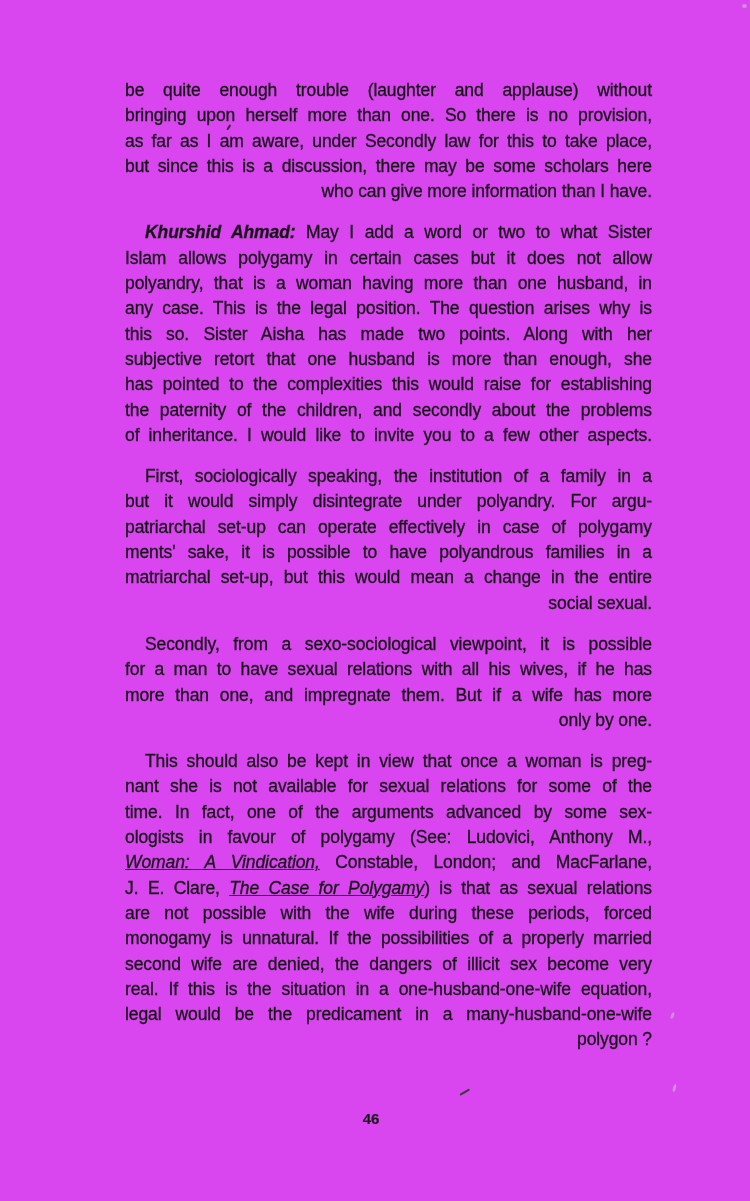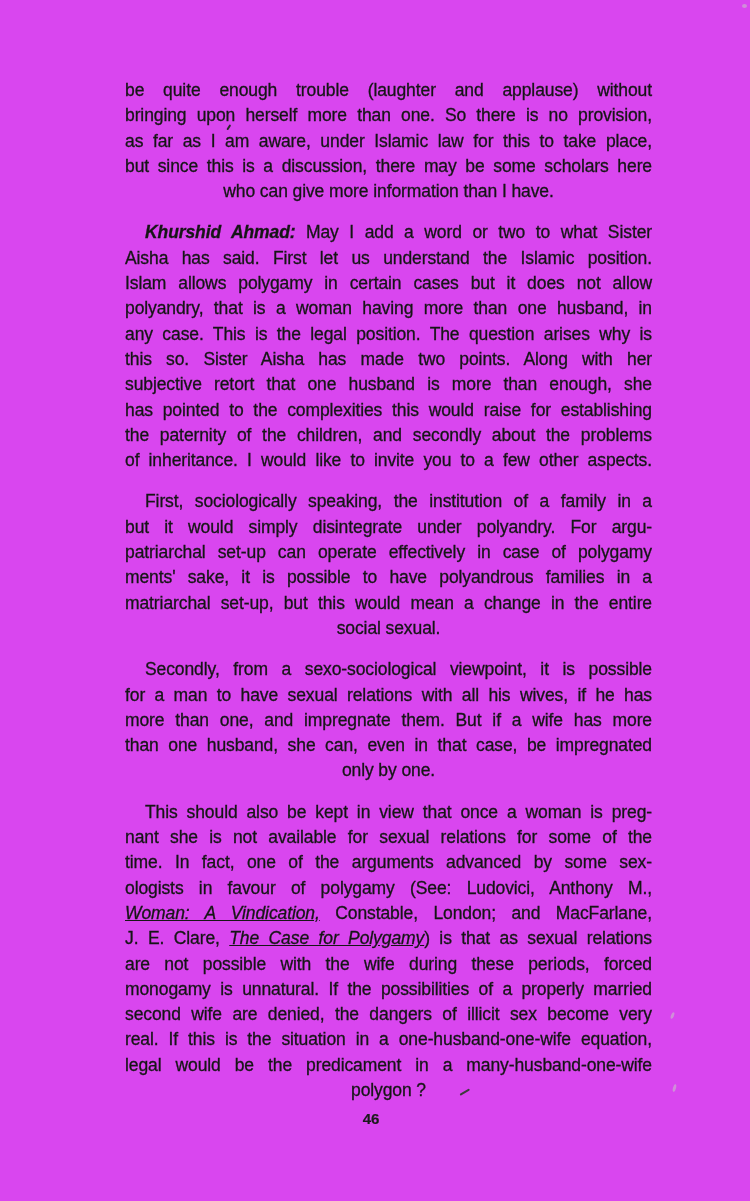--- a/index.html
+++ b/index.html
@@ -26,21 +26,21 @@
     width: 527px;
     color: #161616;
     font-size: 17.5px;
     line-height: 25.3px;
     letter-spacing: -0.1px;
     -webkit-text-stroke: 0.3px currentColor;
   }
   .para { margin: 0; }
   .para + .para { margin-top: 16px; }
   .line {
-    text-align: center;
+    text-align: right;
     white-space: normal;
   }
   .line.j {
     text-align: justify;
     text-align-last: justify;
     text-justify: inter-word;
   }
   .line.first-indent { padding-left: 20px; }
   .b { font-weight: bold; font-style: italic; }
   .i { font-style: italic; text-decoration: underline; }
@@ -83,27 +83,26 @@
   .speck.s3 { left: 673px; top: 1084px; width: 3px; height: 8px; transform: rotate(15deg); }
 </style>
 </head>
 <body>
 
 <div class="page">
   <div class="text-block">
       <div class="para">
         <div class="line j"><span>be quite enough trouble (laughter and applause) without</span></div>
         <div class="line j"><span>bringing upon herself more than one. So there is no provision,</span></div>
-        <div class="line j"><span>as far as I am aware, under Islamic law for this to take place,</span></div>
+        <div class="line j"><span>as far as I am aware, under Secondly law for this to take place,</span></div>
         <div class="line j"><span>but since this is a discussion, there may be some scholars here</span></div>
         <div class="line"><span>who can give more information than I have.</span></div>
       </div>
       <div class="para">
         <div class="line j first-indent"><span class="b">Khurshid Ahmad:</span><span> May I add a word or two to what Sister</span></div>
-        <div class="line j"><span>Aisha has said. First let us understand the Islamic position.</span></div>
         <div class="line j"><span>Islam allows polygamy in certain cases but it does not allow</span></div>
         <div class="line j"><span>polyandry, that is a woman having more than one husband, in</span></div>
         <div class="line j"><span>any case. This is the legal position. The question arises why is</span></div>
         <div class="line j"><span>this so. Sister Aisha has made two points. Along with her</span></div>
         <div class="line j"><span>subjective retort that one husband is more than enough, she</span></div>
         <div class="line j"><span>has pointed to the complexities this would raise for establishing</span></div>
         <div class="line j"><span>the paternity of the children, and secondly about the problems</span></div>
         <div class="line j"><span>of inheritance. I would like to invite you to a few other aspects.</span></div>
       </div>
       <div class="para">
@@ -111,21 +110,20 @@
         <div class="line j"><span>but it would simply disintegrate under polyandry. For argu-</span></div>
         <div class="line j"><span>patriarchal set-up can operate effectively in case of polygamy</span></div>
         <div class="line j"><span>ments' sake, it is possible to have polyandrous families in a</span></div>
         <div class="line j"><span>matriarchal set-up, but this would mean a change in the entire</span></div>
         <div class="line"><span>social sexual.</span></div>
       </div>
       <div class="para">
         <div class="line j first-indent"><span>Secondly, from a sexo-sociological viewpoint, it is possible</span></div>
         <div class="line j"><span>for a man to have sexual relations with all his wives, if he has</span></div>
         <div class="line j"><span>more than one, and impregnate them. But if a wife has more</span></div>
-        <div class="line j"><span>than one husband, she can, even in that case, be impregnated</span></div>
         <div class="line"><span>only by one.</span></div>
       </div>
       <div class="para">
         <div class="line j first-indent"><span>This should also be kept in view that once a woman is preg-</span></div>
         <div class="line j"><span>nant she is not available for sexual relations for some of the</span></div>
         <div class="line j"><span>time. In fact, one of the arguments advanced by some sex-</span></div>
         <div class="line j"><span>ologists in favour of polygamy (See: Ludovici, Anthony M.,</span></div>
         <div class="line j"><span class="i">Woman: A Vindication,</span><span> Constable, London; and MacFarlane,</span></div>
         <div class="line j"><span>J. E. Clare, </span><span class="i">The Case for Polygamy</span><span>) is that as sexual relations</span></div>
         <div class="line j"><span>are not possible with the wife during these periods, forced</span></div>

